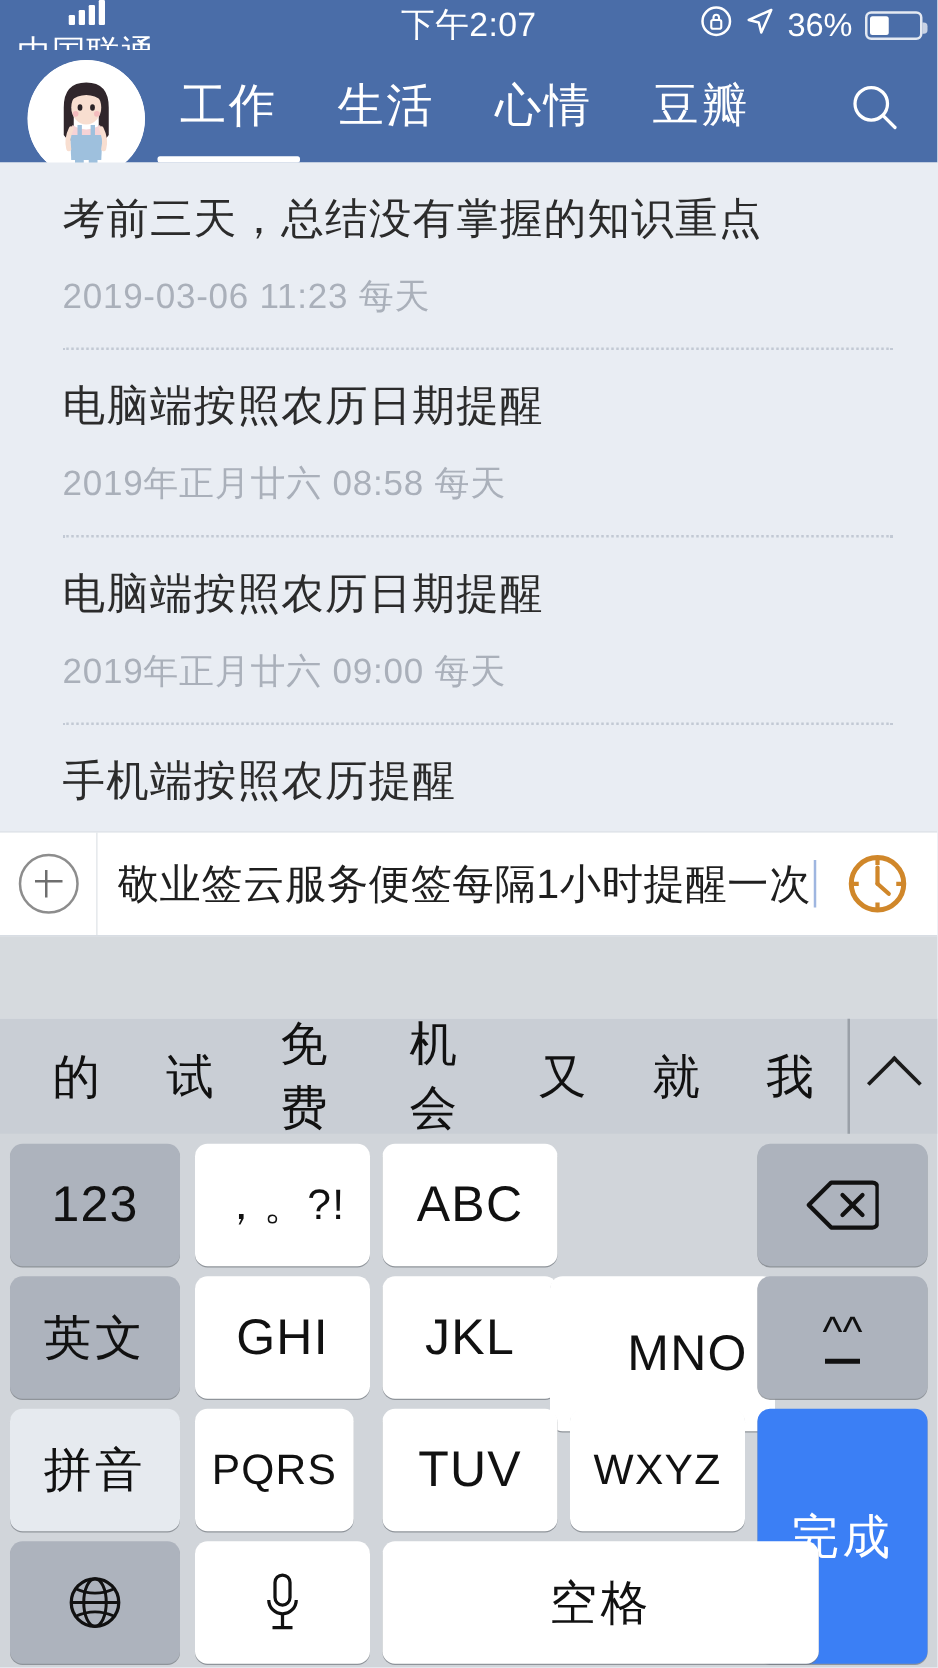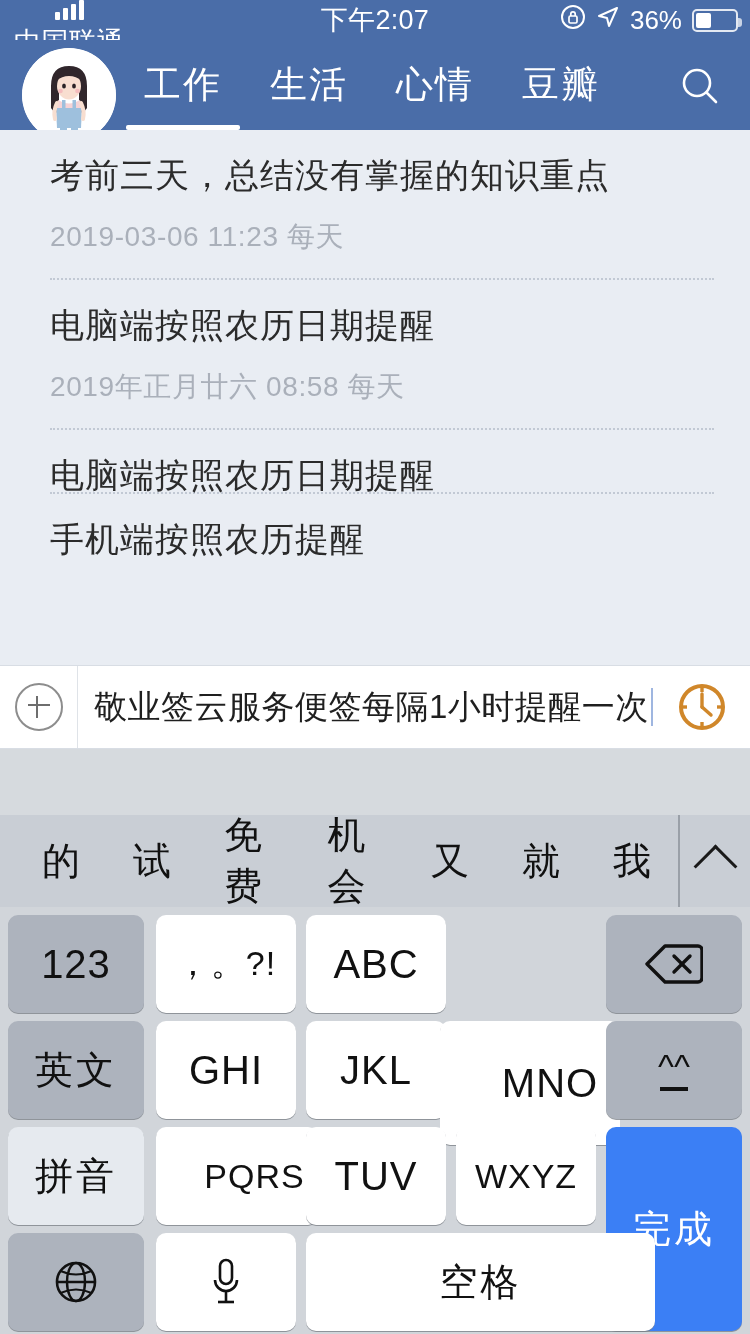--- a/index.html
+++ b/index.html
@@ -353,20 +353,21 @@
     <div class="sep"></div>
 
     <div class="note">
       <div class="note-title">电脑端按照农历日期提醒</div>
       <div class="note-meta">2019年正月廿六 08:58 每天</div>
     </div>
     <div class="sep"></div>
 
     <div class="note">
       <div class="note-title">电脑端按照农历日期提醒</div>
+      <div class="note-meta">2019年正月廿六 09:00 每天</div>
     </div>
     <div class="sep"></div>
 
     <div class="note nodate">
       <div class="note-title">手机端按照农历提醒</div>
 
     </div>
 
   </div>
 
@@ -444,21 +445,21 @@
       <div class="key gray" style="left:606px; top:114px; width:136px; height:98px;">
         <span class="emoji-face">
           <span>^^</span>
           <span class="bar"></span>
         </span>
       </div>
 
       <div class="key lite" style="left:8px;  top:220px; width:136px; height:98px;">
         <span class="lbl cn">拼音</span>
       </div>
-      <div class="key white" style="left:156px; top:220px; width:127px; height:98px;padding-left:35px;">
+      <div class="key white" style="left:156px; top:220px; width:127px; height:98px;">
         <span class="lbl sm">PQRS</span>
       </div>
       <div class="key white" style="left:306px; top:220px; width:140px; height:98px;">
         <span class="lbl">TUV</span>
       </div>
       <div class="key white" style="left:456px; top:220px; width:140px; height:98px;">
         <span class="lbl sm">WXYZ</span>
       </div>
       <div class="key blue" style="left:606px; top:220px; width:136px; height:204px;">
         <span class="lbl cn">完成</span>

